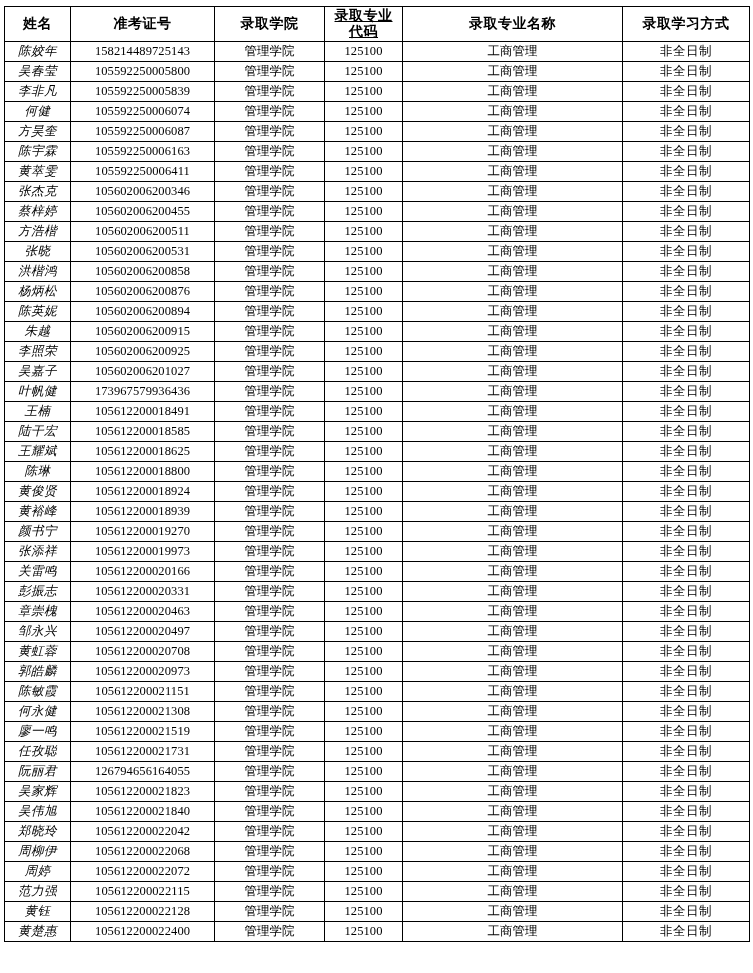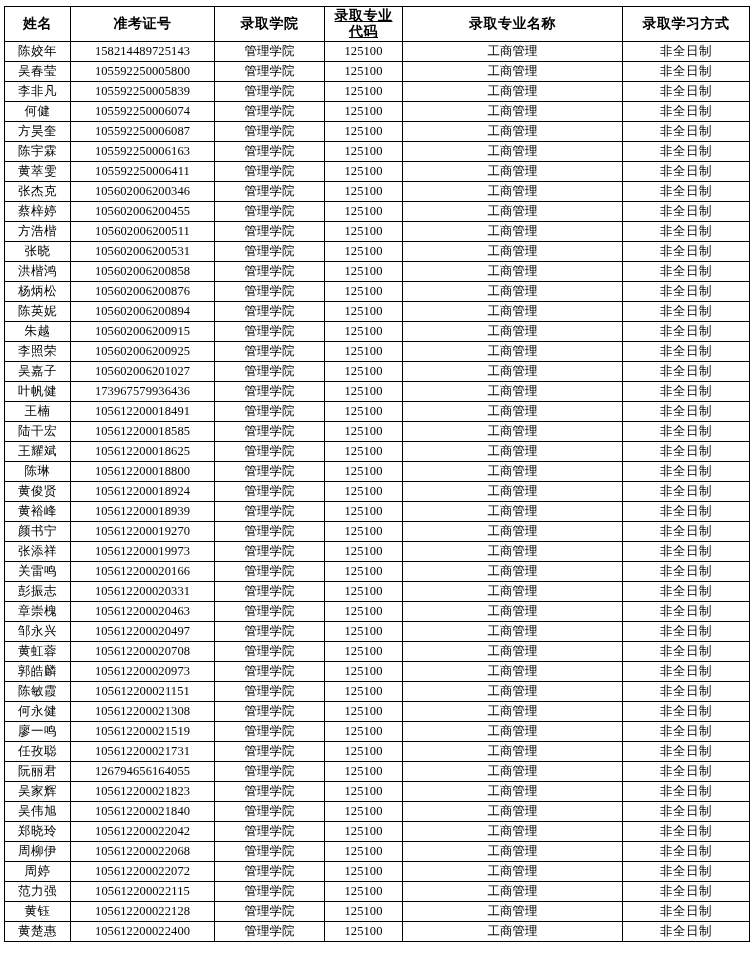--- a/index.html
+++ b/index.html
@@ -39,20 +39,21 @@
     overflow: hidden;
   }
   table.admit-table thead th {
     font-weight: bold;
     font-size: 14px;
     height: 34px;
     letter-spacing: 0.5px;
   }
   td.name-cell {
     letter-spacing: 0.5px;
+    font-style: italic;
   }
   td.code-cell {
     font-family: "Liberation Serif", "DejaVu Serif", serif;
     font-size: 12.5px;
     letter-spacing: 0.1px;
   }
   td.method-cell {
     text-align: left;
     padding-left: 6px;
     letter-spacing: 0.5px;

